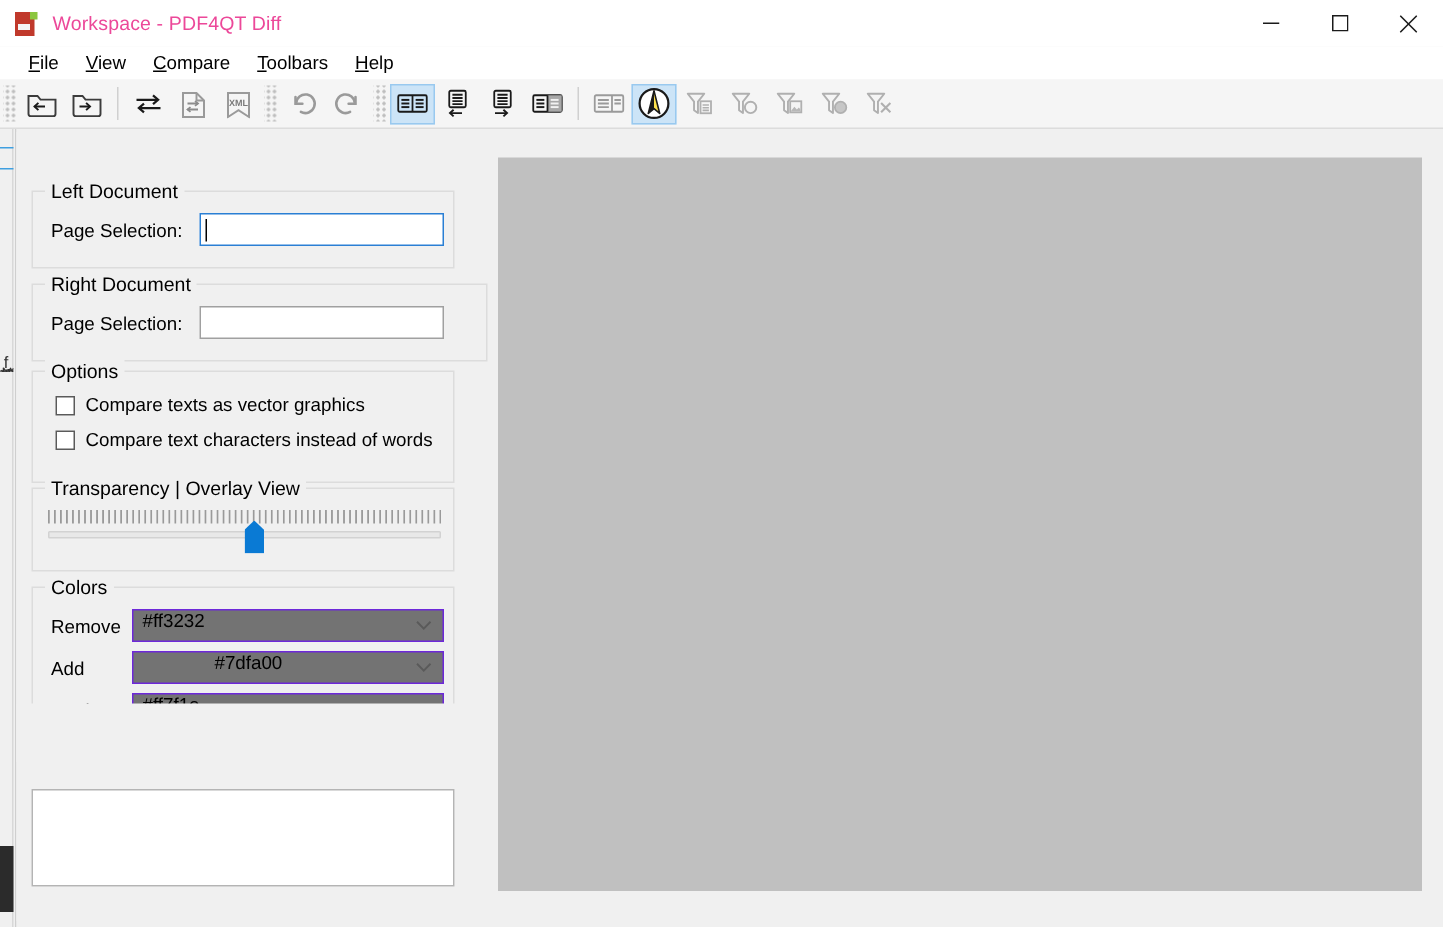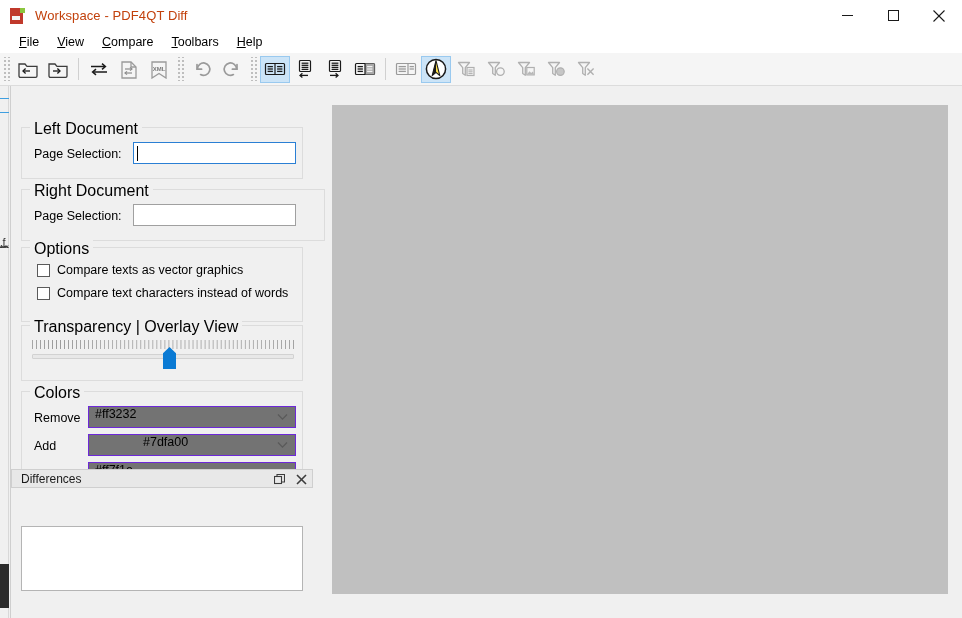--- a/index.html
+++ b/index.html
@@ -53,21 +53,21 @@
   }
   .app-icon .mark {
     position: absolute;
     left: 3px; top: 8px;
     width: 8px; height: 4px;
     background: #f4f4f4;
   }
   .title-text {
     margin-left: 10px;
     font-size: 13px;
-    color: #c2410c;
+    color: #ec4899;
     letter-spacing: 0.1px;
     white-space: nowrap;
   }
   .win-buttons {
     position: absolute;
     right: 0; top: 0;
     height: 31px;
     display: flex;
   }
   .win-btn {
@@ -230,21 +230,21 @@
     position: absolute;
     border: 1px solid #dcdcdc;
     box-sizing: border-box;
     background: transparent;
   }
   .group-label {
     position: absolute;
     top: -8px; left: 8px;
     background: #f0f0f0;
     padding: 0 4px;
-    font-size: 16px;
+    font-size: 13px;
     color: #000;
     white-space: nowrap;
   }
   .field-label {
     position: absolute;
     font-size: 12.5px;
     color: #000;
     white-space: nowrap;
   }
   .textinput {
@@ -664,37 +664,20 @@
               </svg>
           </div>
         </div>
       </div>
 
     </div>
   </div>
 
   <div class="panel" style="left:11px; top:469px; width:302px; height:145px;">
 
-    <div class="panel-title">
-      <div class="ptitle-text">Differences</div>
-      <div class="ptitle-btns">
-        <div class="ptbtn">
-          <svg width="11" height="11" viewBox="0 0 11 11">
-            <rect x="0.5" y="2.5" width="7" height="7" fill="none" stroke="#3c3c3c" stroke-width="1.1"></rect>
-            <path d="M3 2.5 V0.5 H10.5 V8 H8" fill="none" stroke="#3c3c3c" stroke-width="1.1"></path>
-          </svg>
-        </div>
-        <div class="ptbtn">
-          <svg width="11" height="11" viewBox="0 0 11 11">
-            <line x1="1" y1="1" x2="10" y2="10" stroke="#3c3c3c" stroke-width="1.6"></line>
-            <line x1="10" y1="1" x2="1" y2="10" stroke="#3c3c3c" stroke-width="1.6"></line>
-          </svg>
-        </div>
-      </div>
-    </div>
 
     <div class="panel-body" style="position:absolute; left:0; top:19px; width:302px; height:126px; background:transparent;">
       <div class="listbox" style="left:10px; top:38px; width:282px; height:65px;"></div>
     </div>
   </div>
 
 
 </div>
 
 </body></html>

